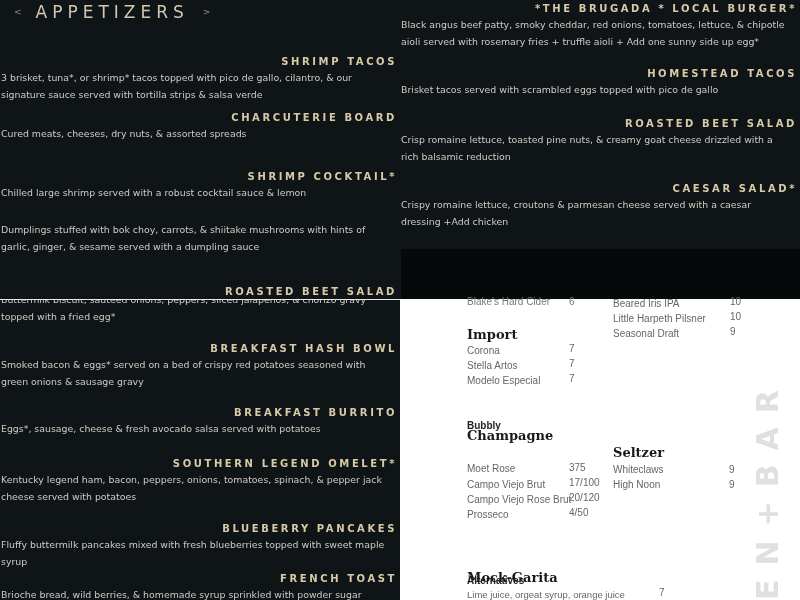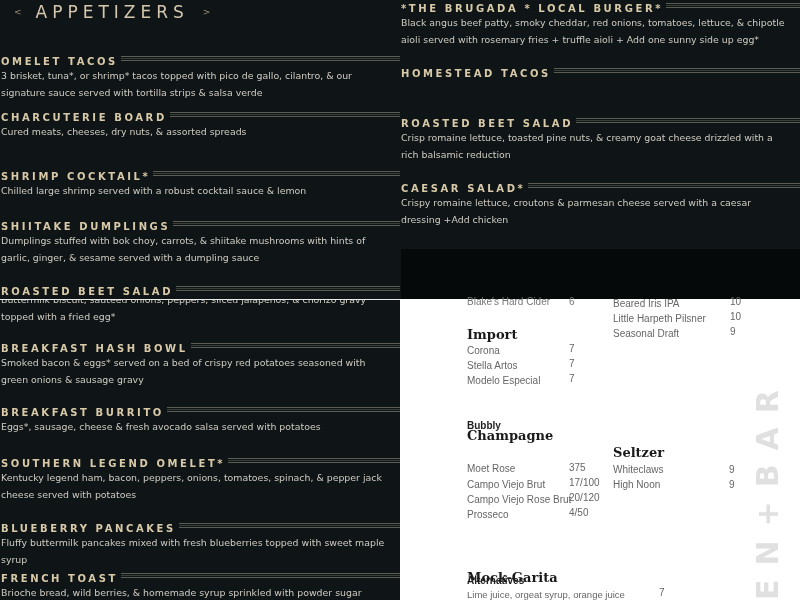--- a/index.html
+++ b/index.html
@@ -14,21 +14,21 @@
   #p-tr-img { left: 401px; top: 249px; width: 399px; height: 50px;
     background: radial-gradient(ellipse 80px 40px at 555px 25px, rgba(120,130,130,0.35), rgba(0,0,0,0) 70%), #050909; }
   #p-bl { left: 0; top: 299px; width: 400px; height: 334px; }
   #p-br { left: 400px; top: 299px; width: 400px; height: 301px; background: #ffffff; color: #555; }
 
   .title-row { position: absolute; left: 0; width: 400px; top: 2px; text-align: left;
     font-family: "DejaVu Sans", sans-serif; font-size: 17px; letter-spacing: 5px; color: #d4c7ad; }
   .title-row .orn { font-size: 9px; color: #9a8f7a; letter-spacing: 0; margin: 0 14px; vertical-align: 3px; }
 
   .item { position: absolute; left: 1px; right: 0; }
-  .item-head { display: flex; align-items: flex-start; white-space: nowrap; }
+  .item-head { display: flex; align-items: flex-end; white-space: nowrap; flex-direction: column; }
   .item-name { font-size: 10px; letter-spacing: 2.6px; color: #d8c9a8; font-weight: bold; padding-right: 3px; }
   .rule { flex: 1; height: 5px; border-top: 1px solid #5b5e55; border-bottom: 1px solid #5b5e55; position: relative; }
   .rule::after { content: ""; position: absolute; left: 0; right: 0; top: 1px; height: 1px; background: #3a3e38; }
   .item-desc { font-size: 9.4px; color: #cfcbc2; line-height: 17px; margin-top: 0; padding-right: 12px; }
 
   
   .drk { position: absolute; font-family: "Liberation Sans", sans-serif; font-size: 10px; color: #666; white-space: nowrap; }
   .drk-head { position: absolute; font-family: "DejaVu Serif", serif; font-weight: bold; font-size: 13px; color: #1a1a1a; }
   .drk-cat { position: absolute; font-family: "Liberation Sans", sans-serif; font-weight: bold; font-size: 10px; color: #222; }
   .side-brand { position: absolute; left: 748px; top: 365px; width: 40px; height: 235px;
@@ -38,44 +38,40 @@
 </head>
 <body>
 
 <div id="p-tl" class="panel dark">
   <div class="title-row">
     <span class="orn">&lt;</span><span>APPETIZERS</span><span class="orn">&gt;</span>
   </div>
 
   <div class="item" style="top:56px">
     <div class="item-head">
-        <span class="item-name">OMELET TACOS</span>
+        <span class="item-name">SHRIMP TACOS</span>
         <span class="rule"></span>
       </div>
     <div class="item-desc">3 brisket, tuna*, or shrimp* tacos topped with pico de gallo, cilantro, &amp; our signature sauce served with tortilla strips &amp; salsa verde</div>
   </div>
   <div class="item" style="top:112px">
     <div class="item-head">
         <span class="item-name">CHARCUTERIE BOARD</span>
         <span class="rule"></span>
       </div>
     <div class="item-desc">Cured meats, cheeses, dry nuts, &amp; assorted spreads</div>
   </div>
   <div class="item" style="top:171px">
     <div class="item-head">
         <span class="item-name">SHRIMP COCKTAIL*</span>
         <span class="rule"></span>
       </div>
     <div class="item-desc">Chilled large shrimp served with a robust cocktail sauce &amp; lemon</div>
   </div>
   <div class="item" style="top:221px">
-    <div class="item-head">
-        <span class="item-name">SHIITAKE DUMPLINGS</span>
-        <span class="rule"></span>
-      </div>
     <div class="item-desc">Dumplings stuffed with bok choy, carrots, &amp; shiitake mushrooms with hints of garlic, ginger, &amp; sesame served with a dumpling sauce</div>
   </div>
   <div class="item" style="top:286px">
     <div class="item-head">
         <span class="item-name">ROASTED BEET SALAD</span>
         <span class="rule"></span>
       </div>
   </div>
 </div>
 
@@ -85,20 +81,21 @@
         <span class="item-name">*THE BRUGADA * LOCAL BURGER*</span>
         <span class="rule"></span>
       </div>
     <div class="item-desc">Black angus beef patty, smoky cheddar, red onions, tomatoes, lettuce, &amp; chipotle aioli served with rosemary fries + truffle aioli + Add one sunny side up egg*</div>
   </div>
   <div class="item" style="top:68px;left:0">
     <div class="item-head">
         <span class="item-name">HOMESTEAD TACOS</span>
         <span class="rule"></span>
       </div>
+    <div class="item-desc">Brisket tacos served with scrambled eggs topped with pico de gallo</div>
   </div>
   <div class="item" style="top:118px;left:0">
     <div class="item-head">
         <span class="item-name">ROASTED BEET SALAD</span>
         <span class="rule"></span>
       </div>
     <div class="item-desc">Crisp romaine lettuce, toasted pine nuts, &amp; creamy goat cheese drizzled with a rich balsamic reduction</div>
   </div>
   <div class="item" style="top:183px;left:0">
     <div class="item-head">

